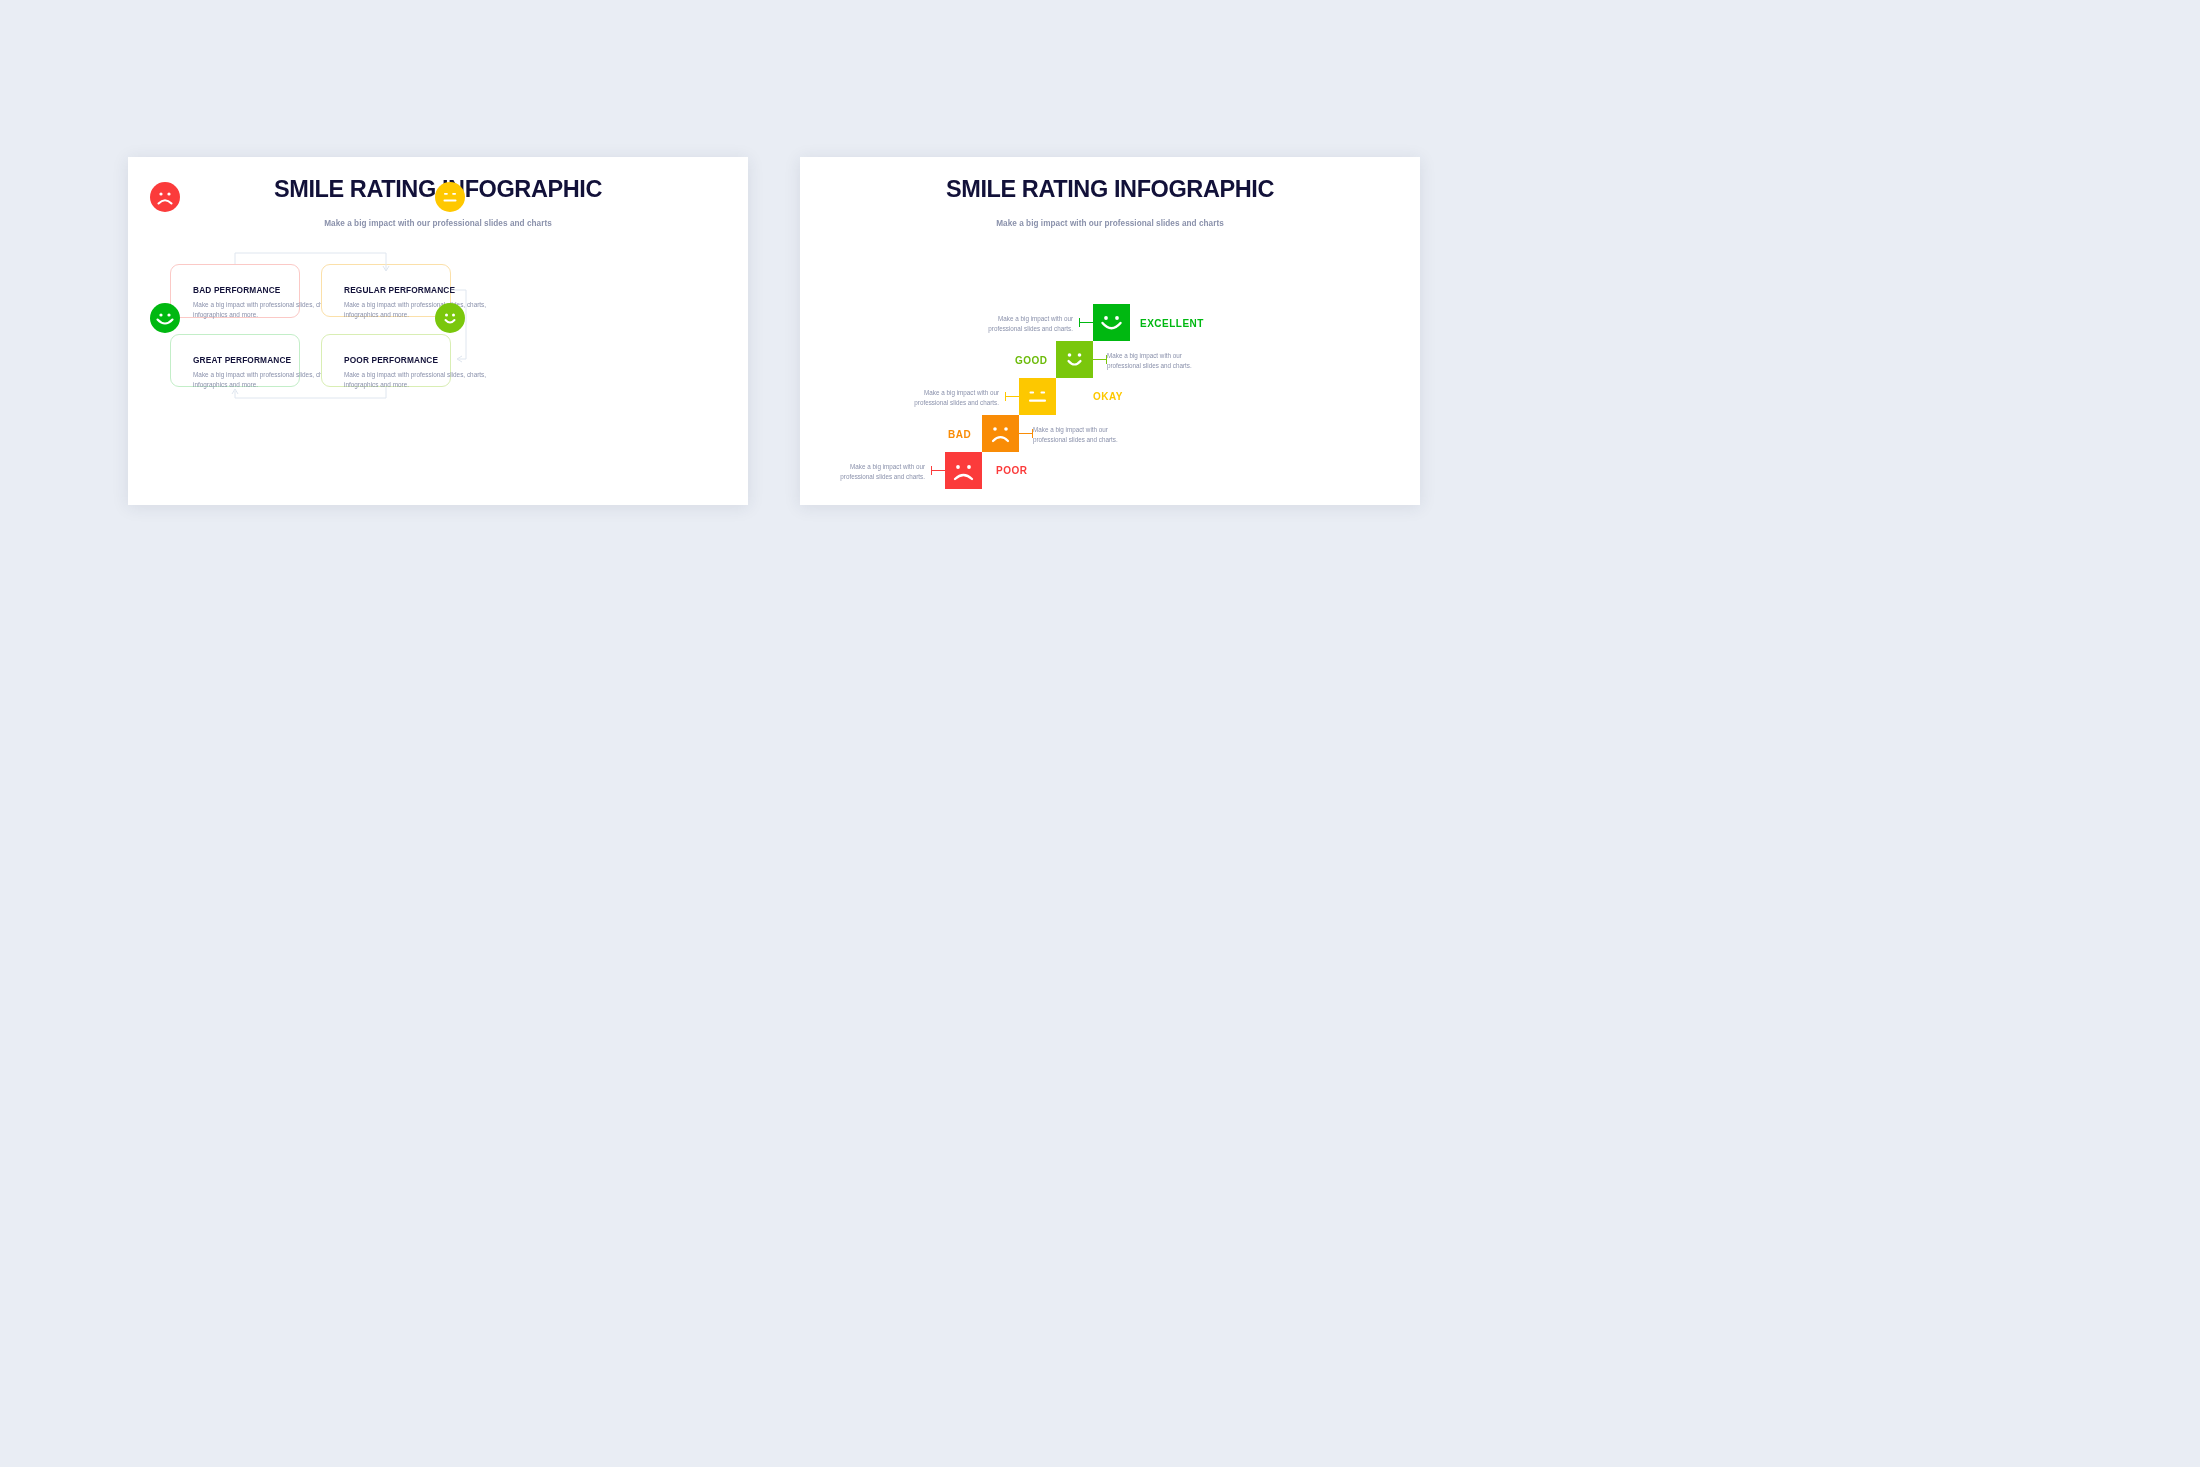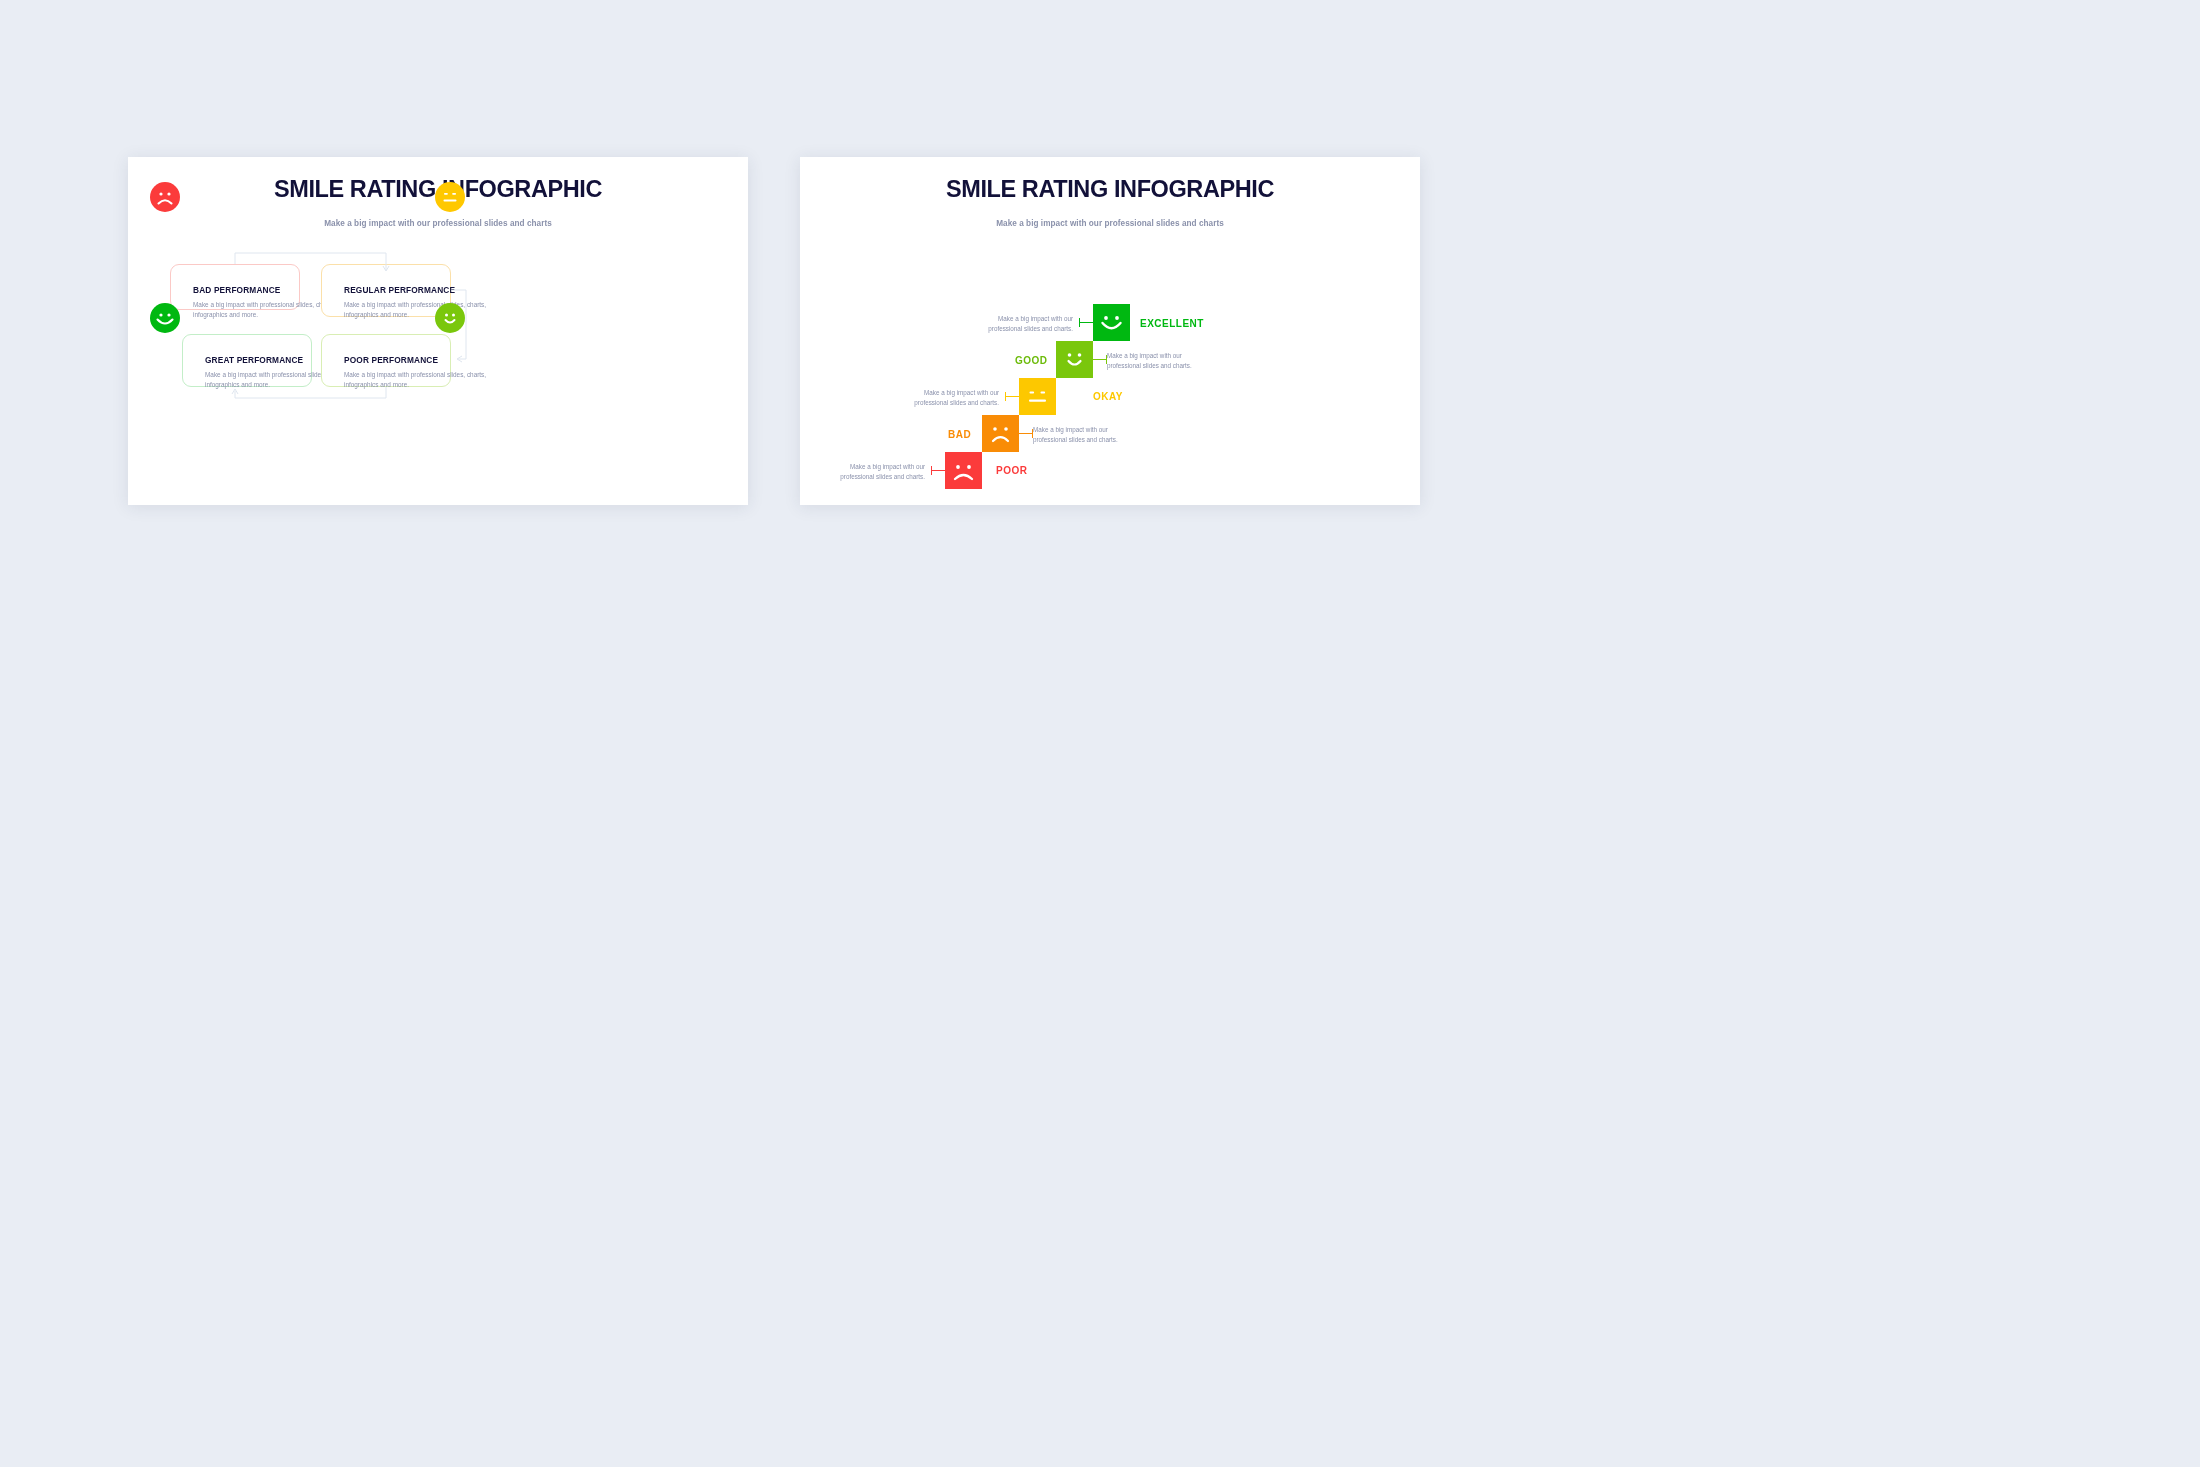--- a/index.html
+++ b/index.html
@@ -73,26 +73,26 @@
   .card-desc {
     position: absolute;
     left: 22px;
     top: 35px;
     width: 160px;
     font-size: 6.4px;
     line-height: 1.62;
     color: #8a91ab;
   }
 
-  #card-bad     { left: 170px; top: 264px; width: 130px; height: 46px;
+  #card-bad     { left: 170px; top: 264px; width: 130px; height: 54px;
                   border-color: #fbc9c6; }
   #card-regular { left: 321px; top: 264px; width: 130px; height: 53px;
                   border-color: #fbe0a9; }
   #card-great   { left: 170px; top: 334px; width: 130px; height: 53px;
-                  border-color: #c3eec8; margin-left: 12px; }
+                  border-color: #c3eec8; }
   #card-good    { left: 321px; top: 334px; width: 130px; height: 53px;
                   border-color: #d9eeb4; }
 
   
   #slide-left .card { }
 
   
   .face-circle {
     position: absolute;
     width: 30px; height: 30px;

